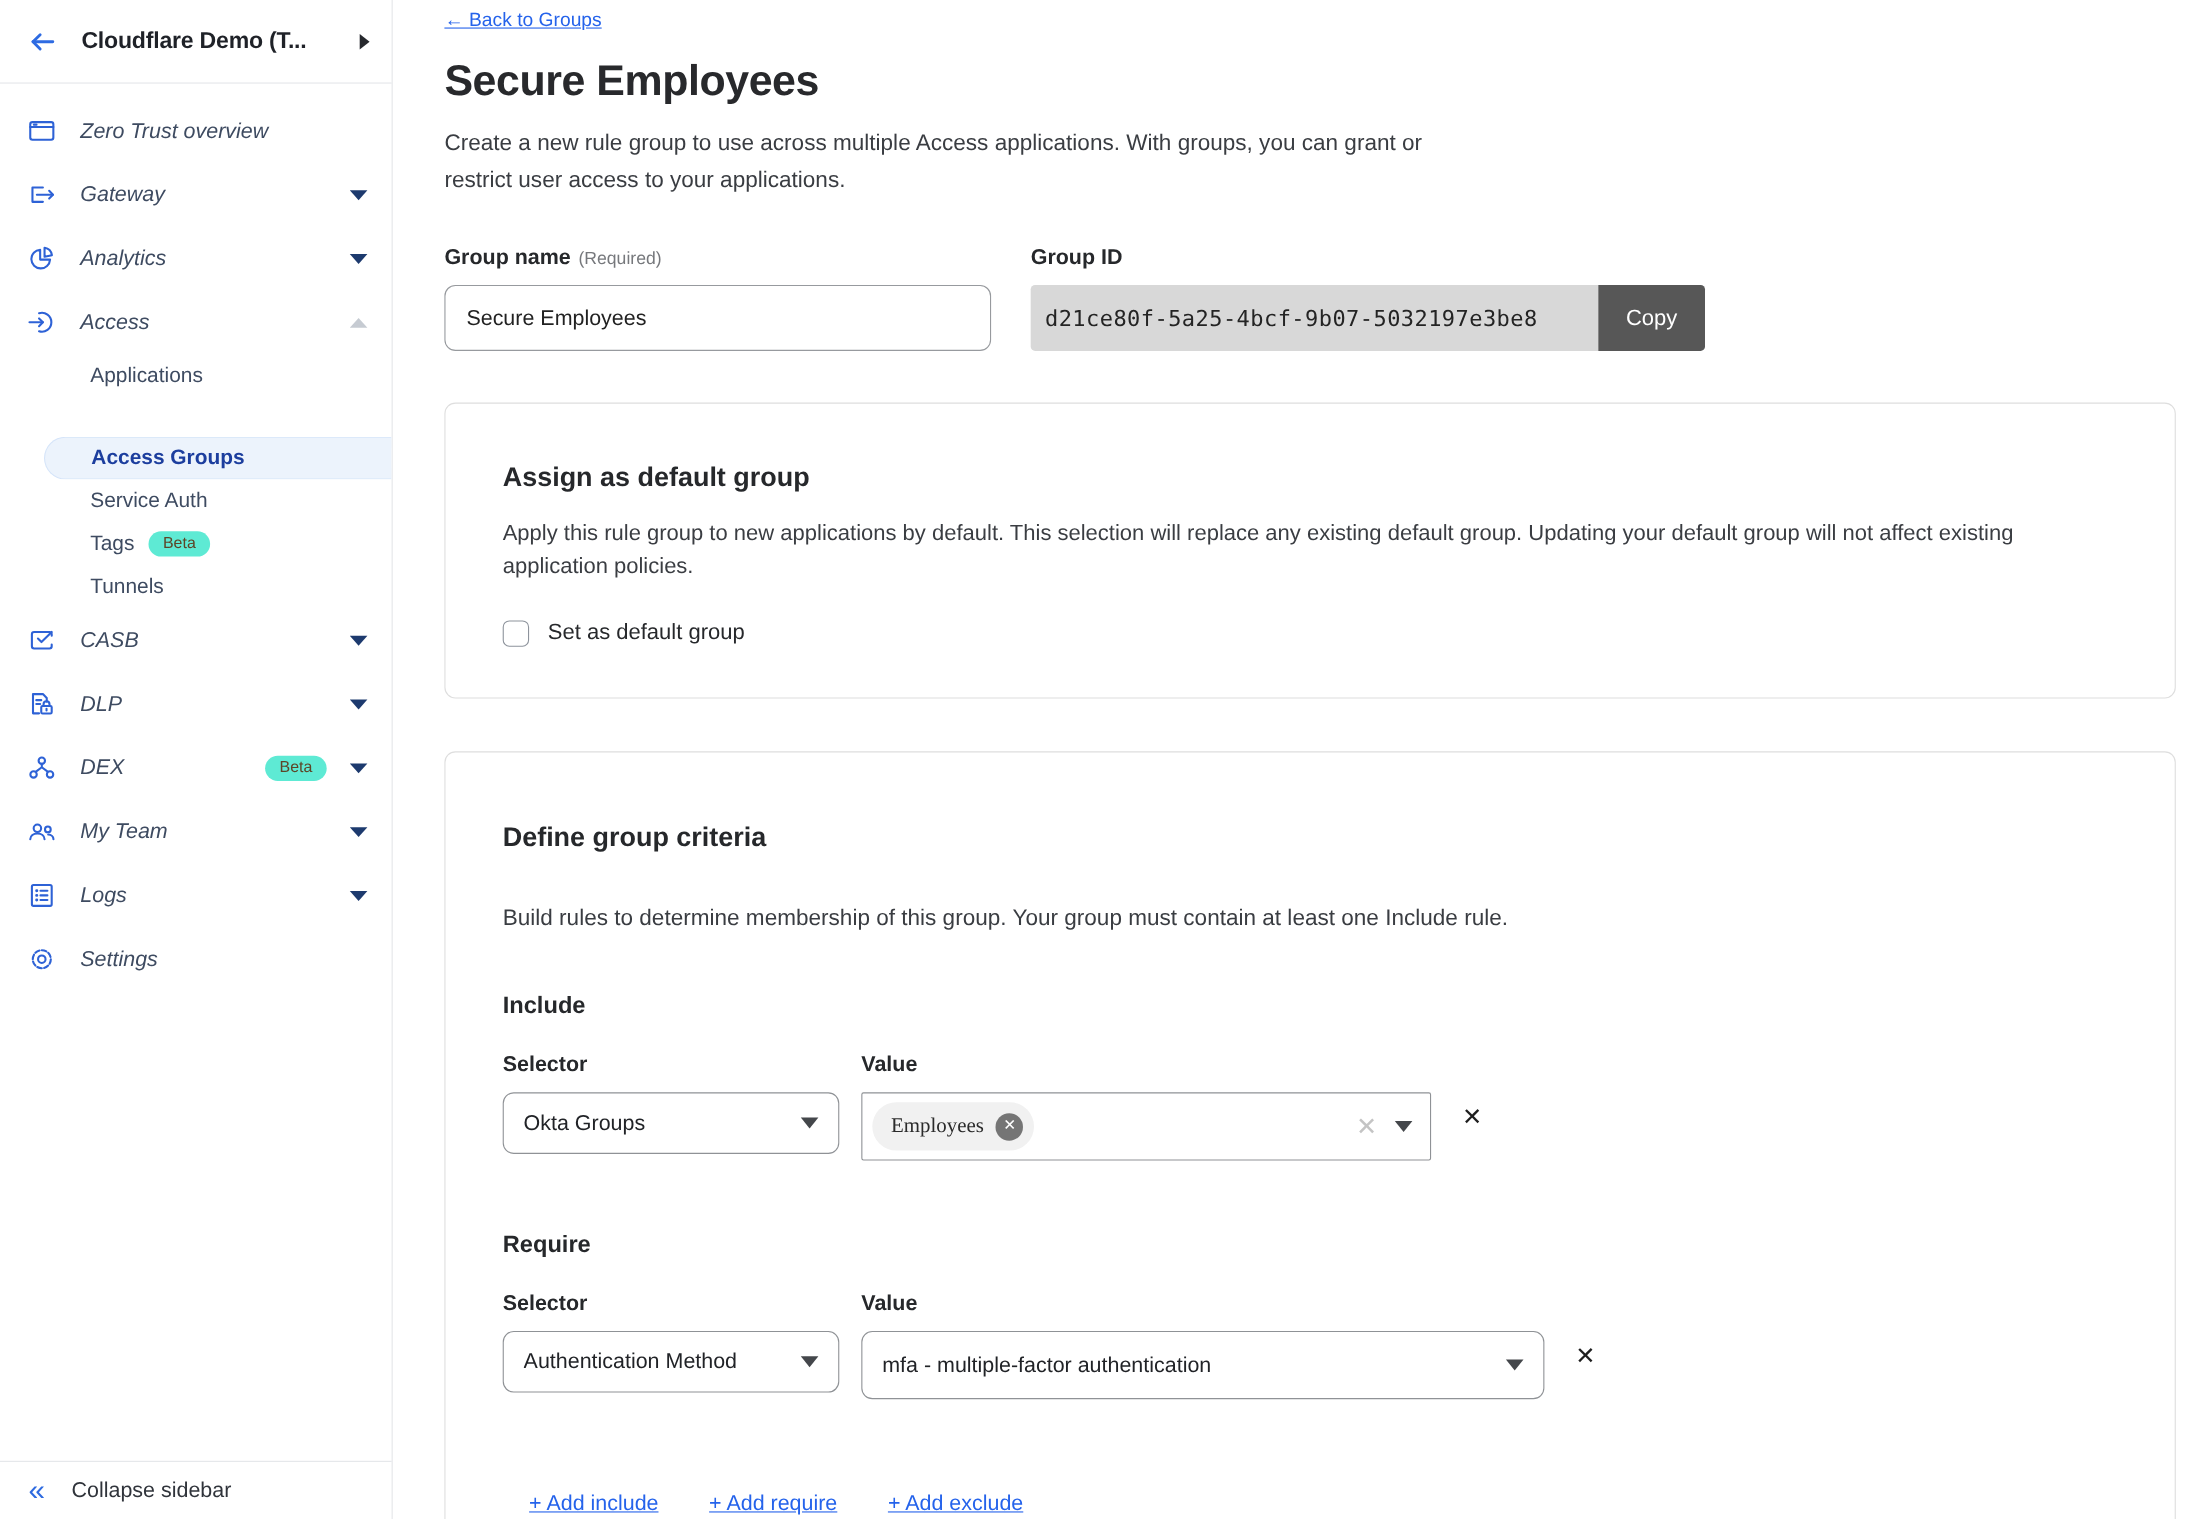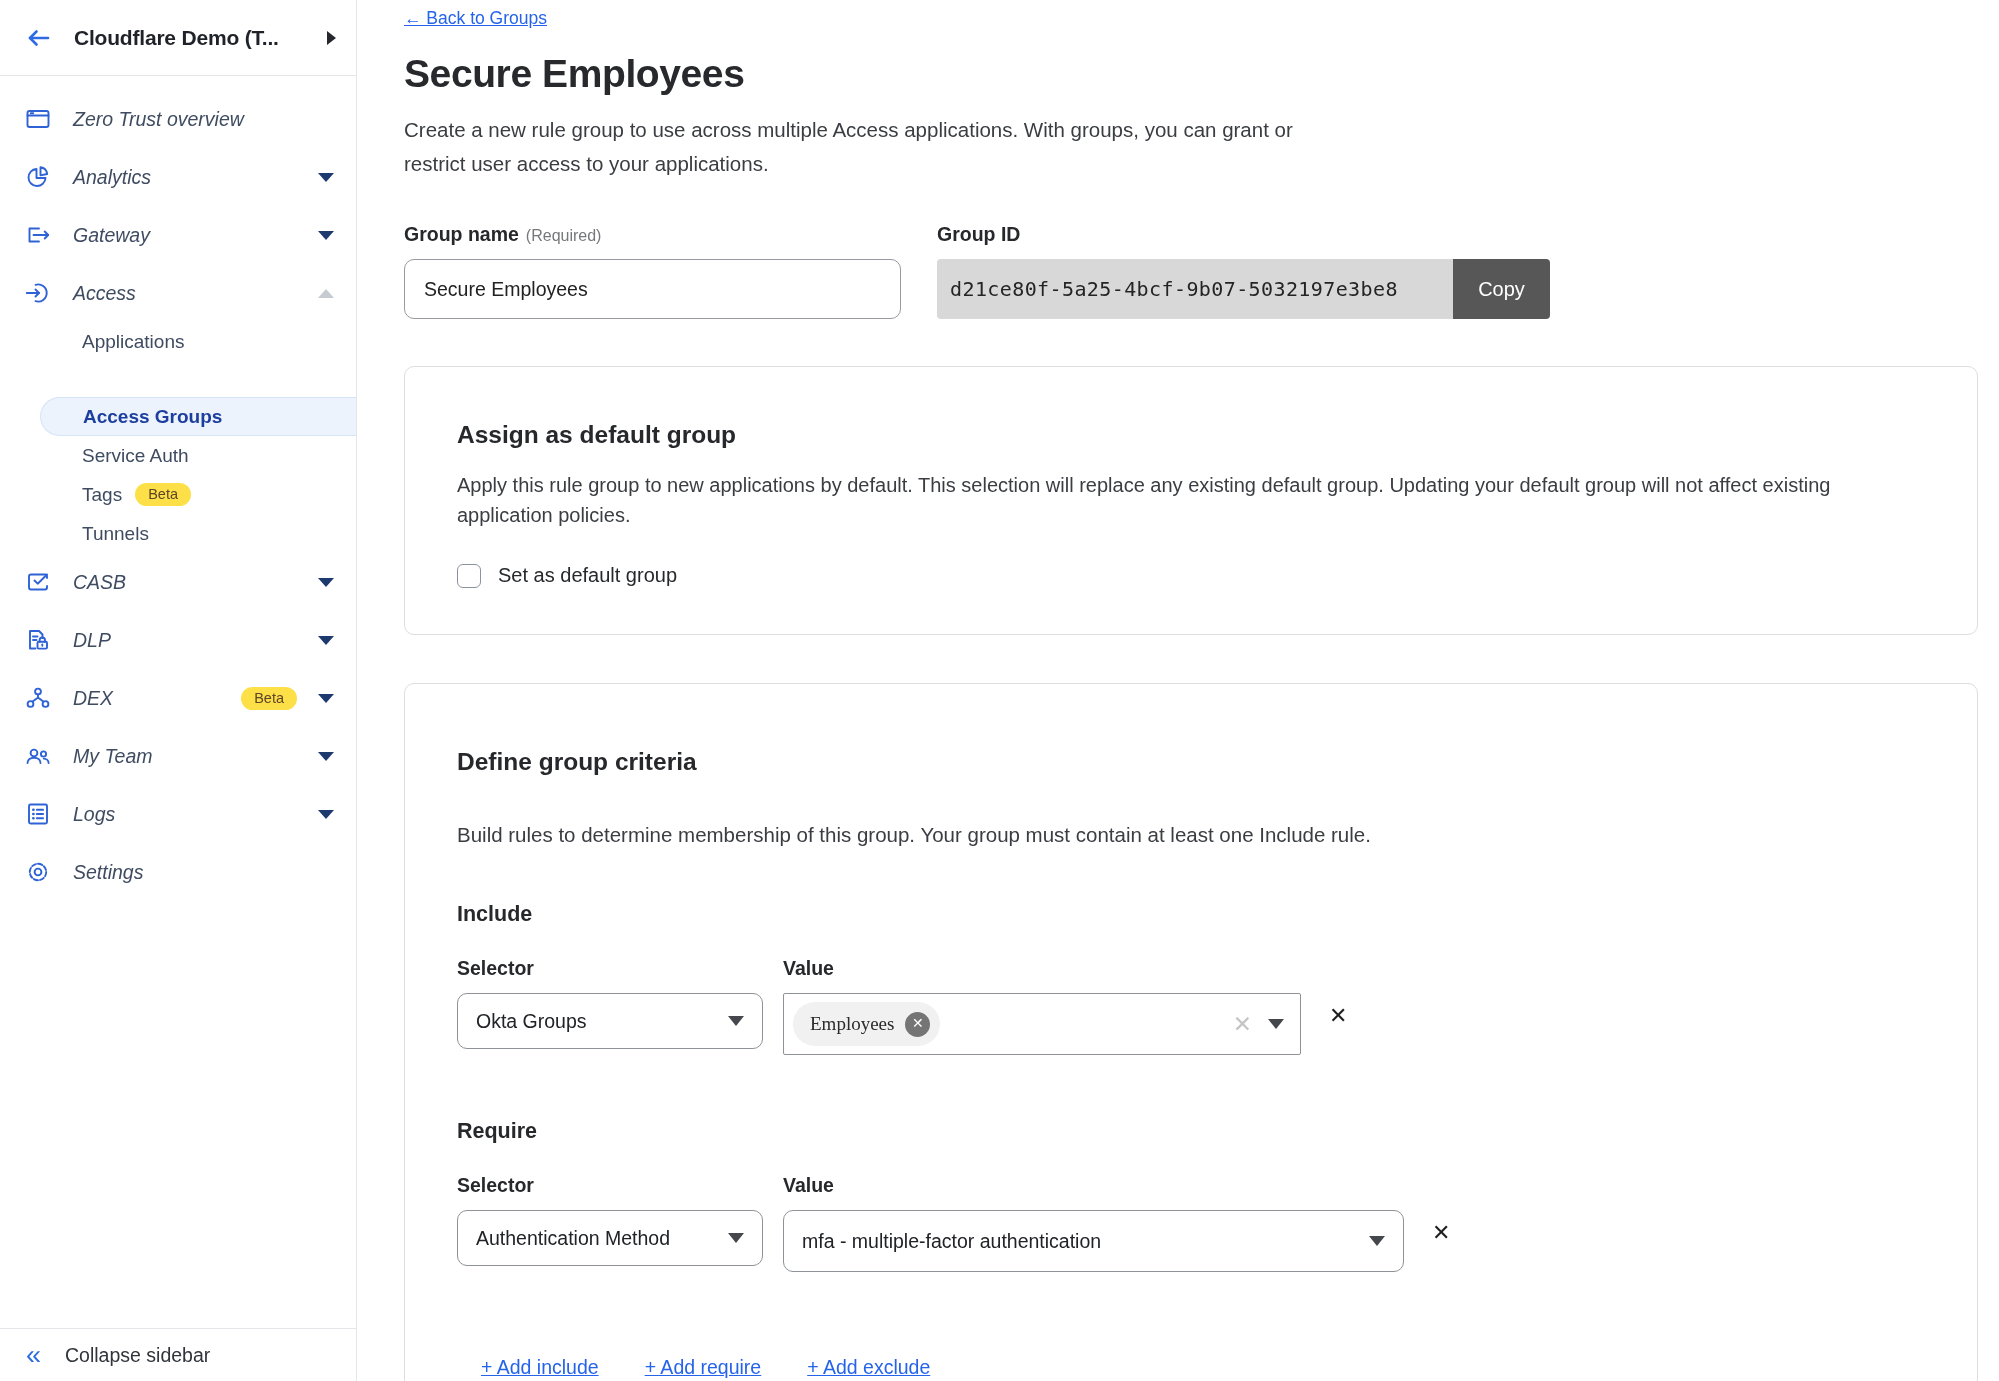--- a/index.html
+++ b/index.html
@@ -53,21 +53,21 @@
     padding-left: 82px; font-size: 19px; color: #3e4b61; cursor: pointer;
   }
   .sub-item.selected {
     margin-left: 40px; padding-left: 42px;
     background: #ecf3fc; border: 1px solid #d5e4f9; border-right: none;
     border-radius: 22px 0 0 22px;
     font-weight: 700; color: #1c3e9e; margin-top: 36px;
   }
   .beta-badge {
     margin-left: 13px; padding: 3px 13px 4px; border-radius: 13px;
-    background: #fde047; color: #5d4527; font-size: 14.5px; font-weight: 500;
+    background: #5eead4; color: #5d4527; font-size: 14.5px; font-weight: 500;
   }
   .sidebar-footer {
     flex: 0 0 53px; border-top: 1px solid #e4e6e9;
     display: flex; align-items: center; padding-left: 26px; gap: 24px;
     cursor: pointer;
   }
   .collapse-glyph { color: #2f6be0; font-size: 27px; line-height: 1; }
   .collapse-label { font-size: 19.5px; color: #30343b; }
 
   
@@ -195,37 +195,37 @@
             <path d="M3.5 10.5h21"></path>
             <path d="M6.8 8.3h2.4"></path>
         </svg>
       </span>
       <span class="nav-label">Zero Trust overview</span>
     </div>
 
     <div class="nav-item">
       <span class="nav-icon">
         <svg viewBox="0 0 28 28" fill="none" stroke="currentColor" stroke-width="1.9" stroke-linecap="round" stroke-linejoin="round">
-          <path d="M12.5 6A8.5 8.5 0 1 0 21.5 15h-9z"></path>
-          <path d="M16.5 4.3a8 8 0 0 1 6.7 6.7l-6.7 1.4z"></path>
-        </svg>
-      </span>
-      <span class="nav-label">Analytics</span>
-      <span class="caret-down"></span>
-    </div>
-
-    <div class="nav-item">
-      <span class="nav-icon">
-        <svg viewBox="0 0 28 28" fill="none" stroke="currentColor" stroke-width="1.9" stroke-linecap="round" stroke-linejoin="round">
           <path d="M15 7.5h-9.5v13H15"></path>
             <path d="M9.5 14h14.5"></path>
             <path d="M20.7 10.5 24.2 14l-3.5 3.5"></path>
         </svg>
       </span>
       <span class="nav-label">Gateway</span>
+      <span class="caret-down"></span>
+    </div>
+
+    <div class="nav-item">
+      <span class="nav-icon">
+        <svg viewBox="0 0 28 28" fill="none" stroke="currentColor" stroke-width="1.9" stroke-linecap="round" stroke-linejoin="round">
+          <path d="M12.5 6A8.5 8.5 0 1 0 21.5 15h-9z"></path>
+          <path d="M16.5 4.3a8 8 0 0 1 6.7 6.7l-6.7 1.4z"></path>
+        </svg>
+      </span>
+      <span class="nav-label">Analytics</span>
       <span class="caret-down"></span>
     </div>
 
     <div class="nav-item">
       <span class="nav-icon">
         <svg viewBox="0 0 28 28" fill="none" stroke="currentColor" stroke-width="1.9" stroke-linecap="round" stroke-linejoin="round">
           <path d="M11.5 5.8a8.6 8.6 0 1 1 0 16.4"></path>
             <path d="M2.8 14h12.2"></path>
             <path d="M11.5 10.5 15 14l-3.5 3.5"></path>
         </svg>

